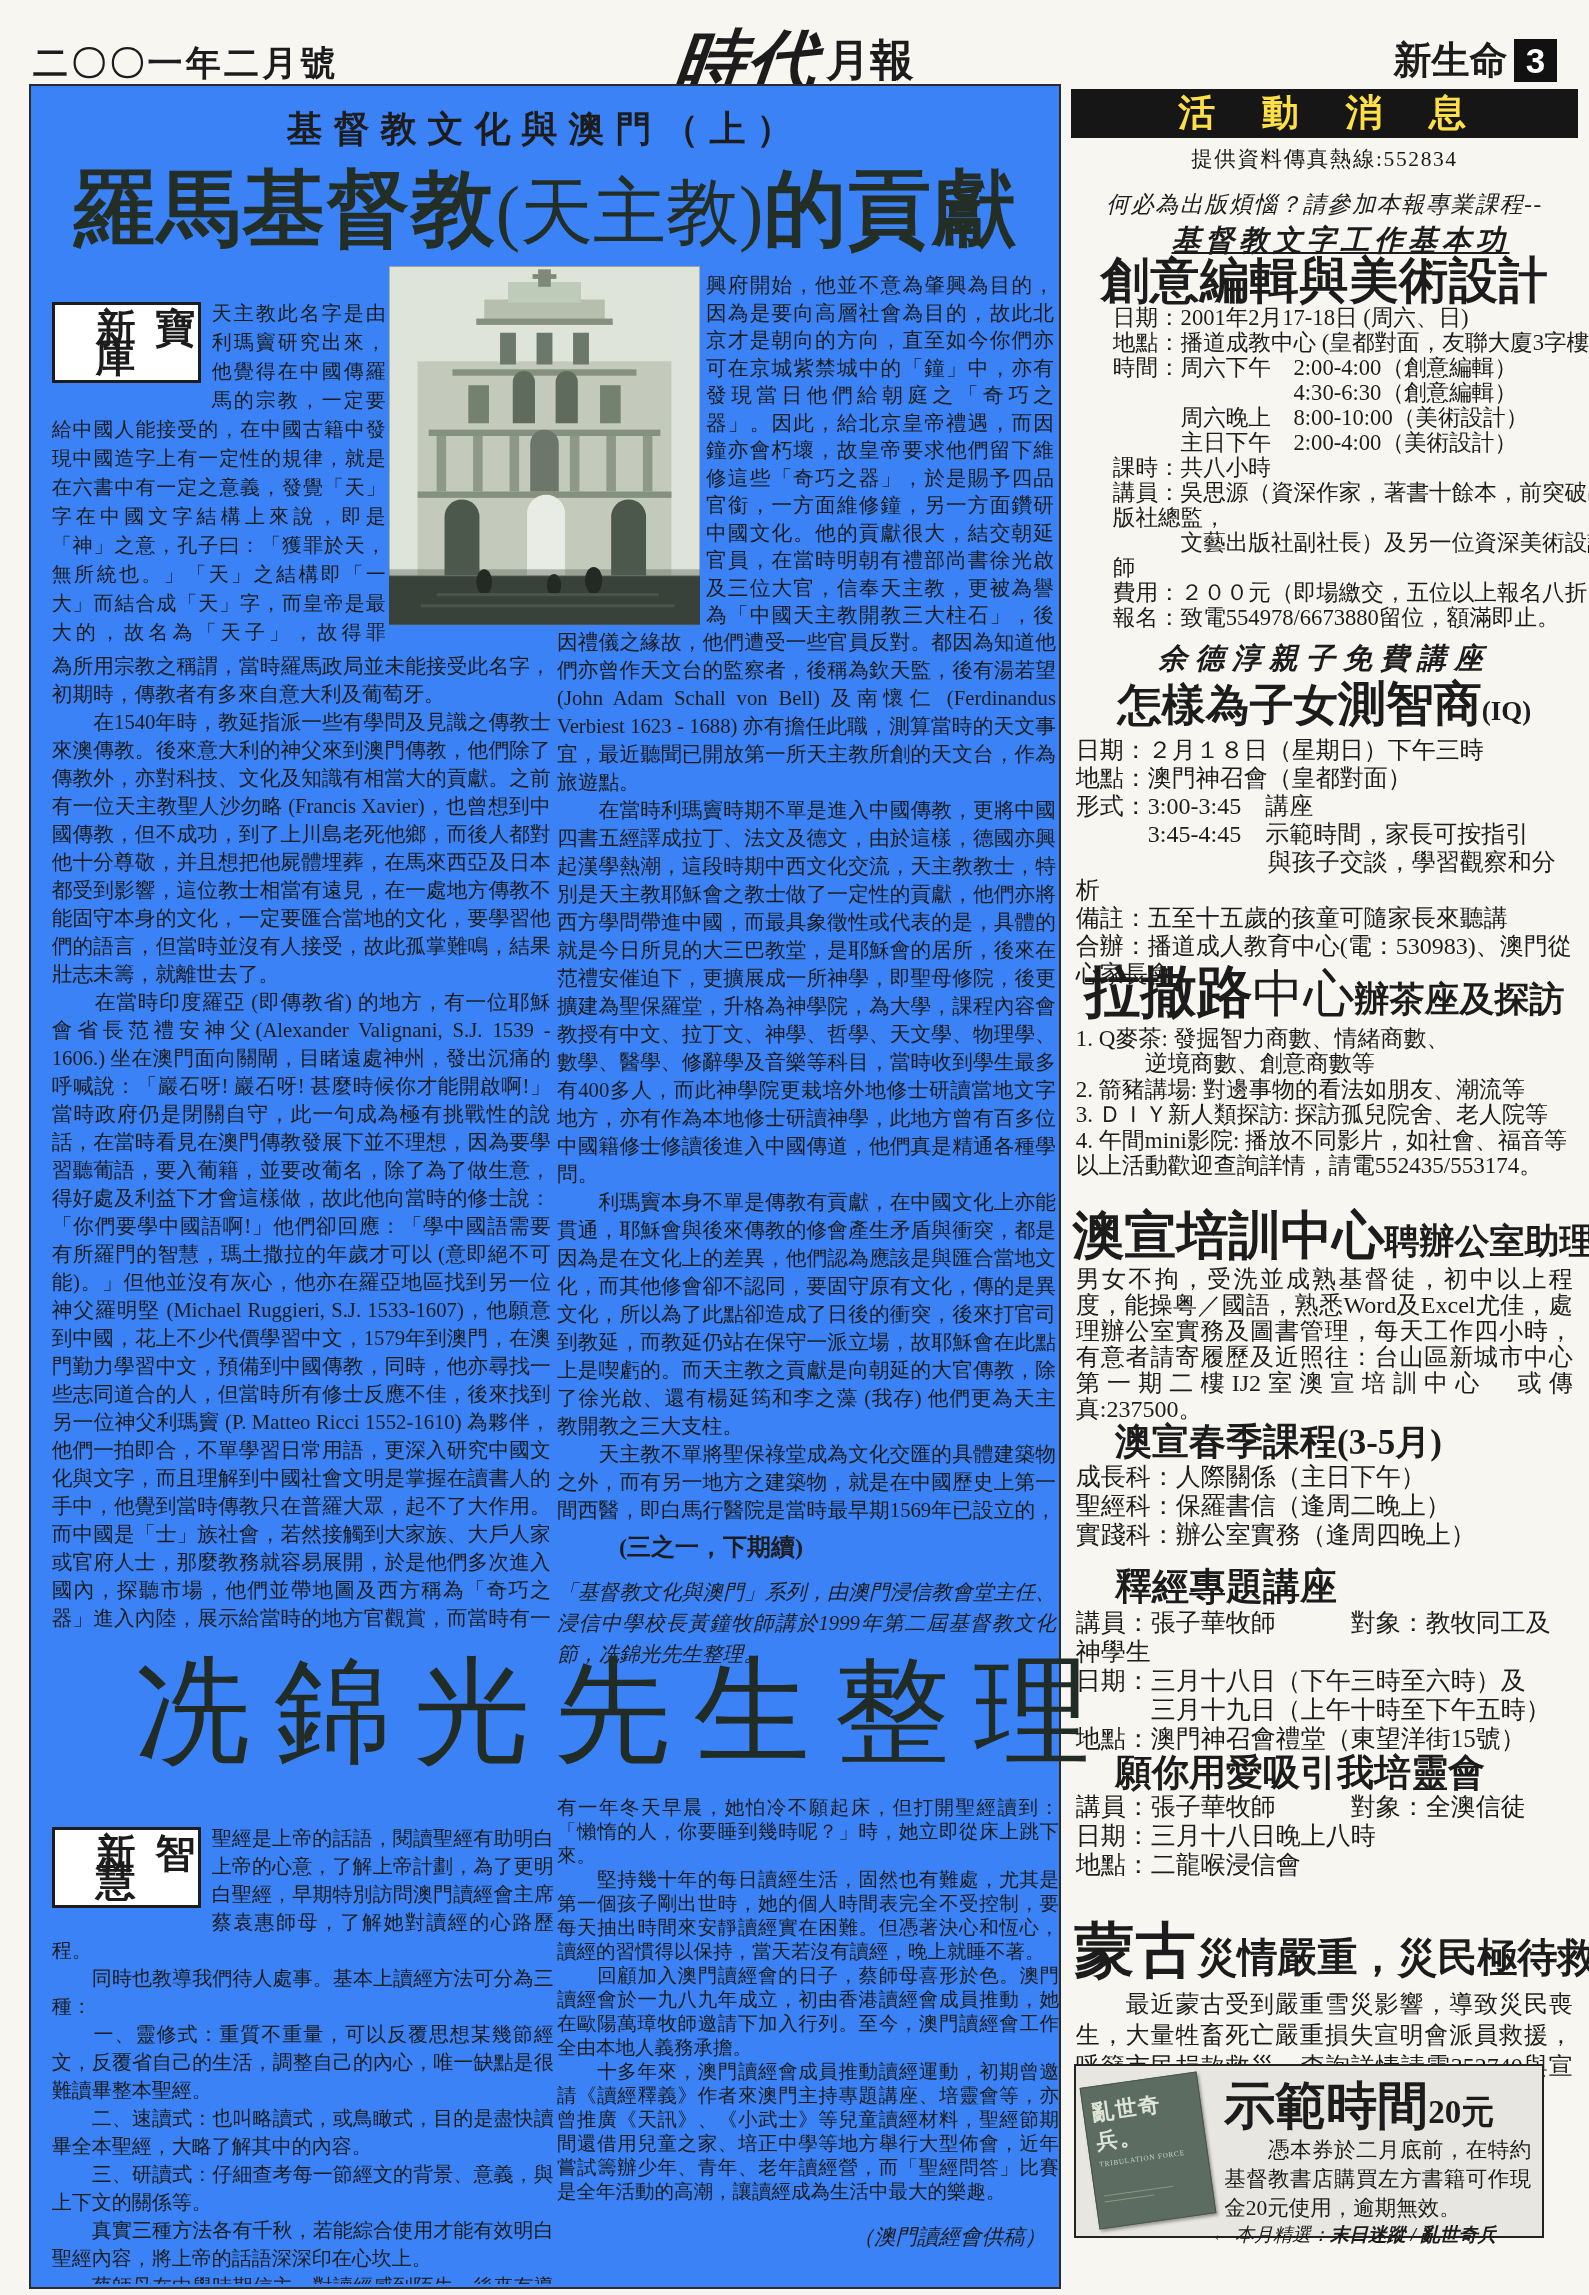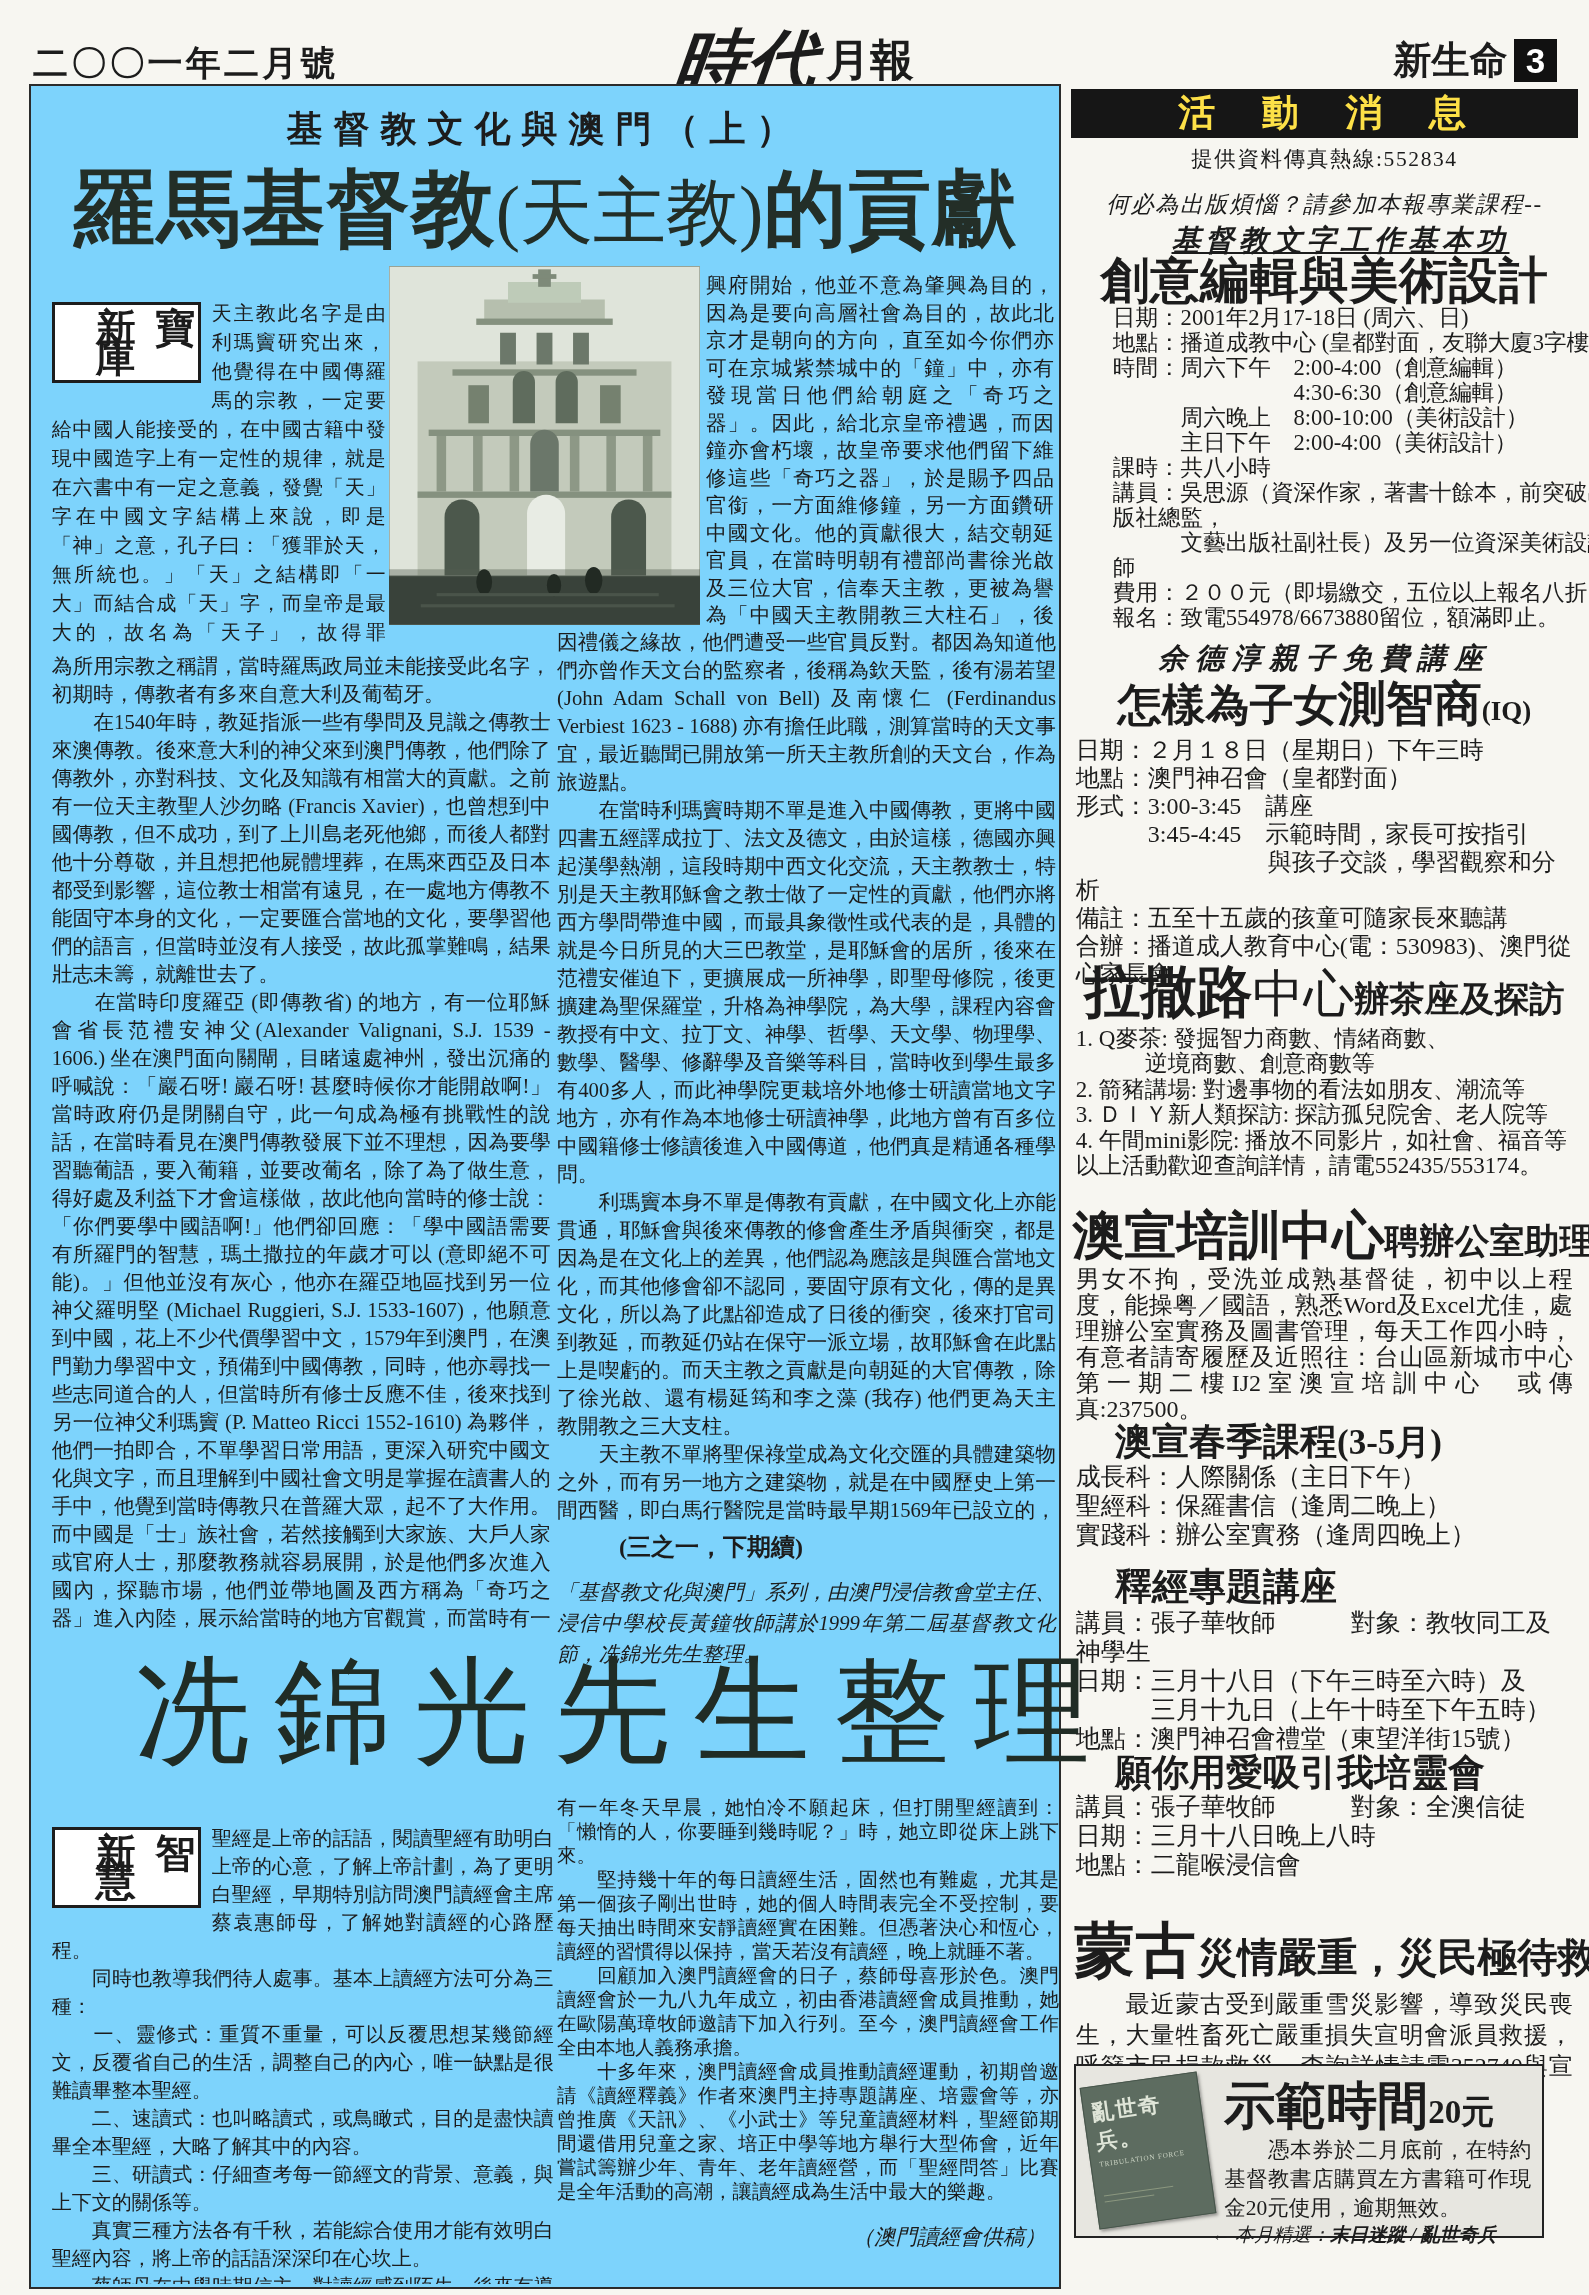--- a/index.html
+++ b/index.html
@@ -11,21 +11,21 @@
   
   .issue{position:absolute;left:33px;top:40px;font-size:35px;font-weight:600;letter-spacing:3.2px;}
   .masthead{position:absolute;left:0;right:0;top:16px;text-align:center;}
   .masthead .script{font-size:70px;font-weight:800;font-style:italic;letter-spacing:1.6px;transform:skewX(-6deg);display:inline-block;}
   .masthead .suffix{font-size:44px;font-weight:900;font-family:"Liberation Sans","DejaVu Sans",sans-serif;vertical-align:11px;margin-left:4.8px;}
   .badge{position:absolute;right:32px;top:35px;display:flex;align-items:center;gap:6.4px;}
   .badge .bname{font-size:38px;font-weight:900;font-family:"Liberation Sans","DejaVu Sans",sans-serif;}
   .badge .bno{width:43px;height:43px;background:#111;color:#fff;font-size:35px;font-weight:800;
     display:flex;align-items:center;justify-content:center;font-family:"Liberation Sans","DejaVu Sans",sans-serif;}
   
-  .mainbox{position:absolute;left:29px;top:84px;width:1028px;height:2201px;border:2.4px solid #2b2b2b;background:#7dd3fc;}
+  .mainbox{position:absolute;left:29px;top:84px;width:1028px;height:2201px;border:2.4px solid #2b2b2b;background:#3b82f6;}
   .kicker{position:absolute;left:0;width:1028px;top:19px;text-align:center;font-size:36px;font-weight:600;letter-spacing:11px;}
   .a1title{position:absolute;left:0;width:1028px;top:68px;text-align:center;white-space:nowrap;color:#232e27;}
   .a1title .hv{font-size:83px;font-weight:900;letter-spacing:1.6px;}
   .a1title .pr{font-size:73px;font-weight:500;}
   .prose{white-space:pre-line;text-align:justify;overflow:hidden;}
   .colA{position:absolute;left:20.7px;top:184px;width:334px;height:380px;font-size:20px;line-height:29px;}
   .colB{position:absolute;left:675px;top:186px;width:348px;height:358px;font-size:20.7px;line-height:27.5px;}
   .colC{position:absolute;left:20.7px;top:566px;width:499px;height:979px;font-size:20.7px;line-height:28px;}
   .colD{position:absolute;left:526px;top:542px;width:499px;height:896px;font-size:20.7px;line-height:28px;}
   .tagbox{float:left;width:102px;height:75px;border:3.2px solid #1d1d1d;margin:3.2px 11px 4.8px 0;

